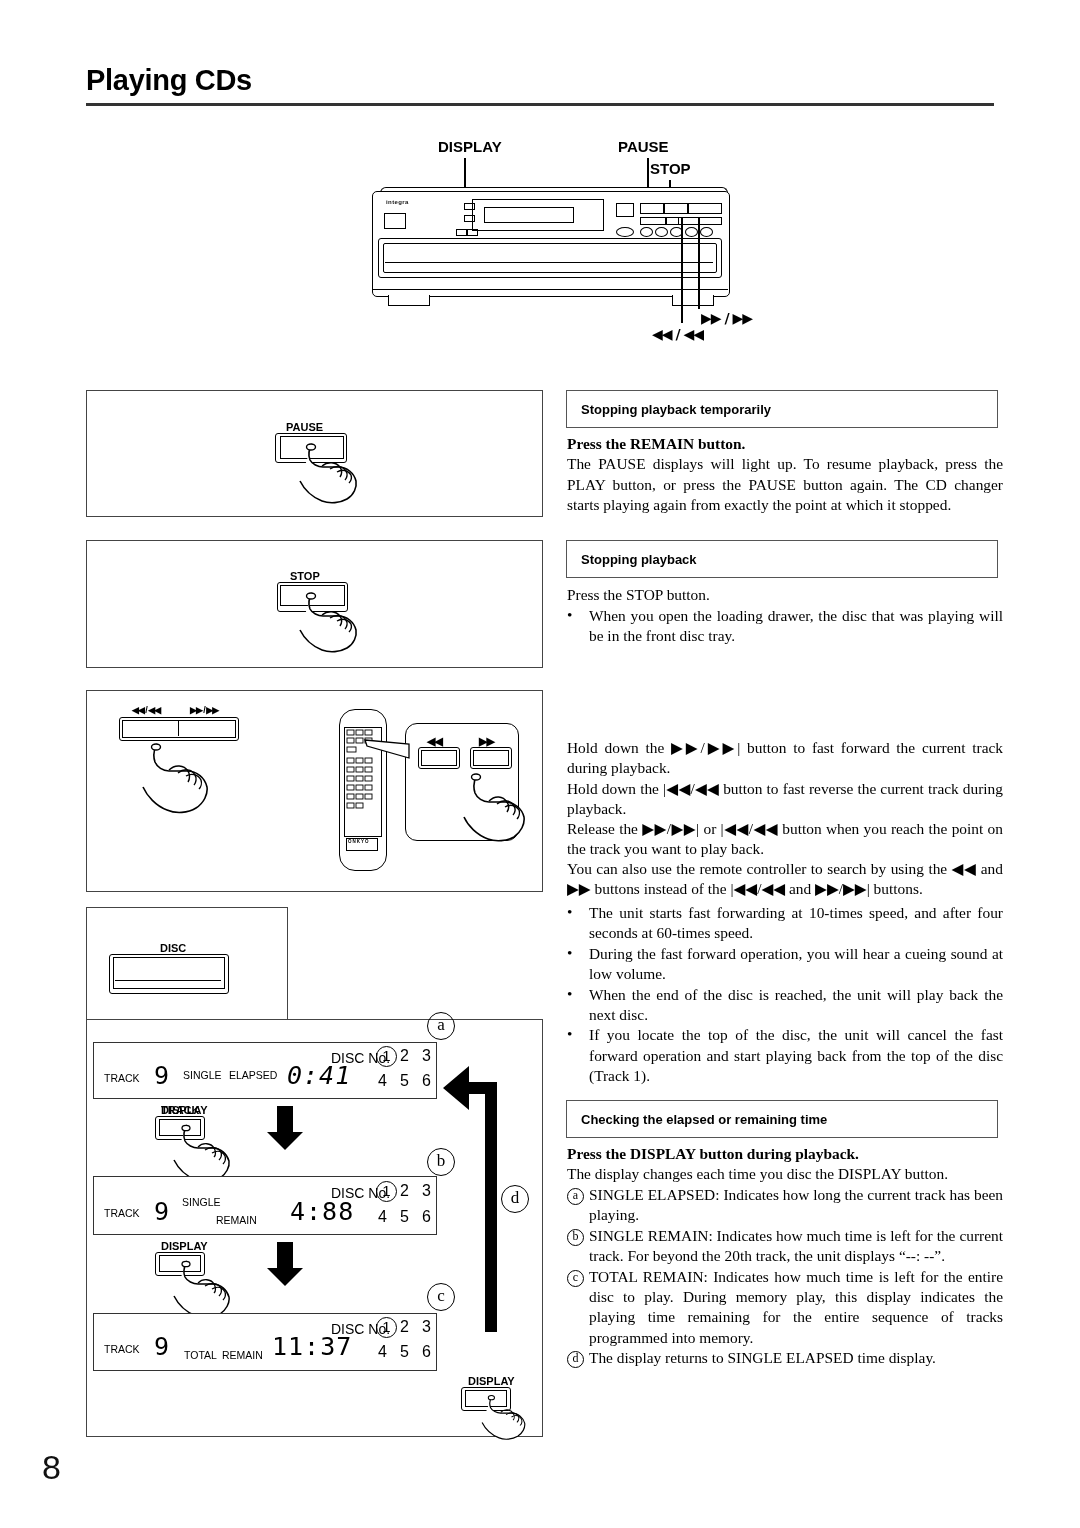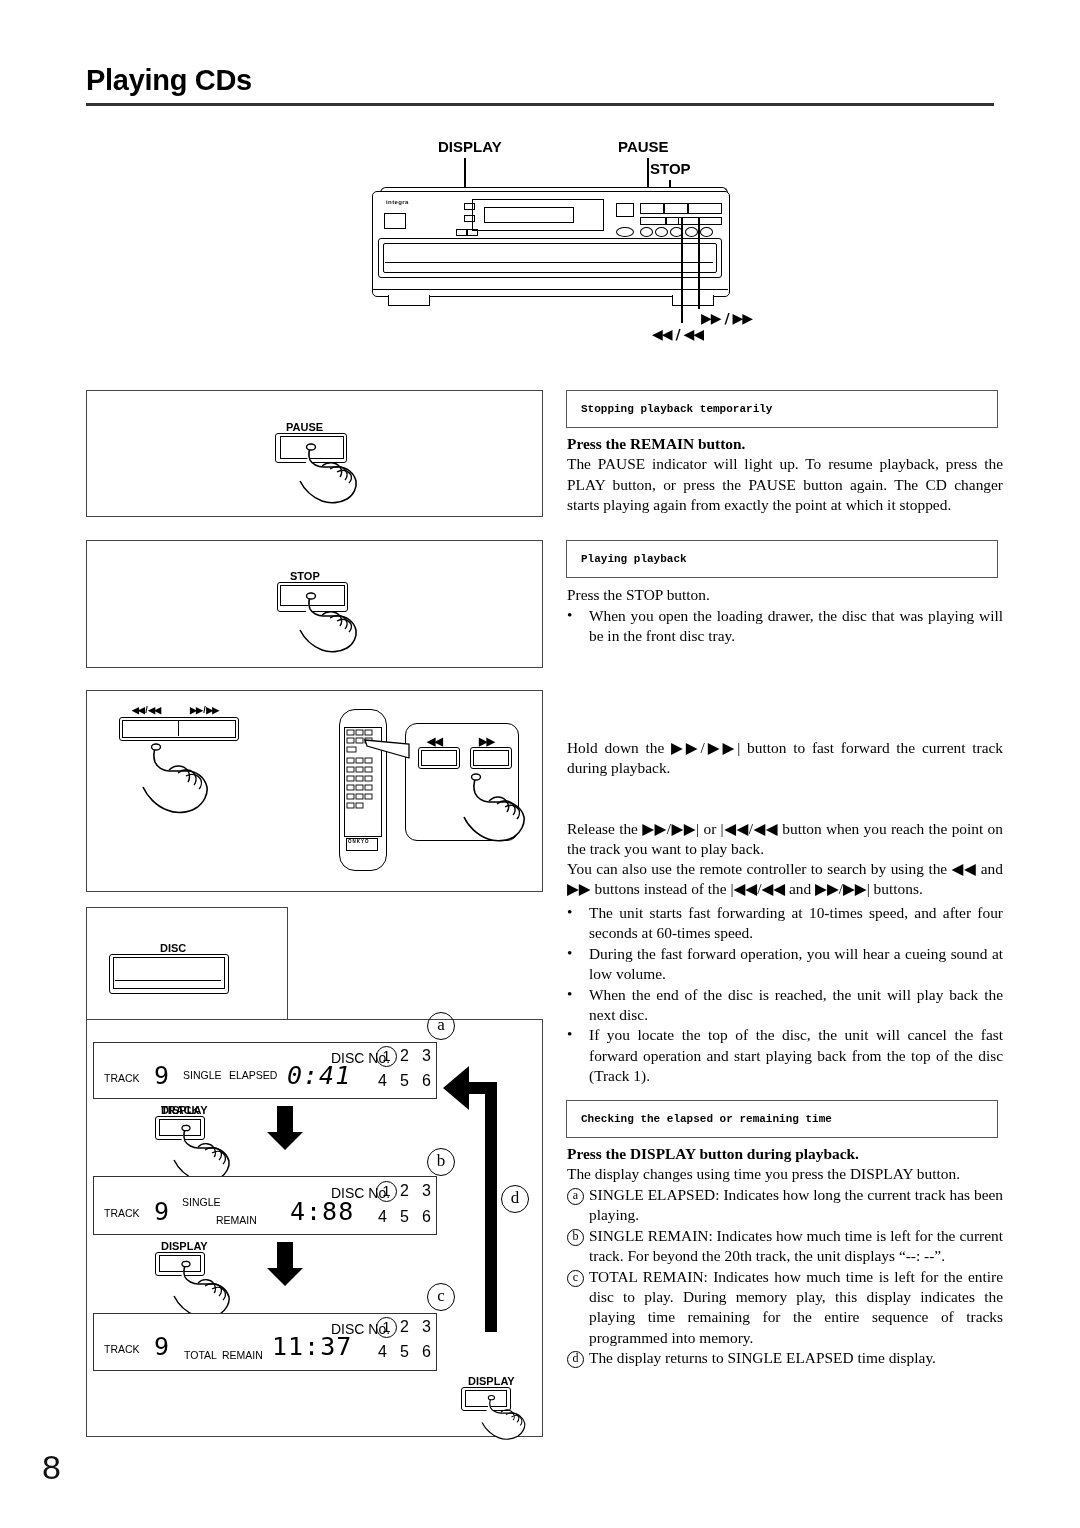--- a/index.html
+++ b/index.html
@@ -56,21 +56,21 @@
 
   
   .ibox{position:absolute;border:1.5px solid #444;background:#fff;}
 
   
   .hbar{
     position:absolute;border:1.6px solid #555;background:#fff;
     display:flex;align-items:center;
   }
   .hbar span{
-    font-family:Liberation Mono, monospace;font-weight:bold;font-size:11px;
+    font-family:Liberation Sans, sans-serif;font-weight:bold;font-size:13px;
     padding-left:14px;
   }
   .body-txt{
     position:absolute;font-family:"Liberation Serif",serif;font-size:15.4px;
     line-height:20.4px;text-align:justify;
   }
   .body-txt b{font-weight:bold;}
   .blist{position:absolute;}
   .blist .row{position:relative;margin-bottom:0px;}
   .blist .mk{position:absolute;left:0;top:0;width:20px;text-align:left;font-size:15.4px;}
@@ -364,37 +364,38 @@
       <path d="M43 31 C48 28 53 29 56 34 C57 37 56 40 54 42" fill="none" stroke="#000" stroke-width="1.3"></path>
       <ellipse cx="17" cy="6" rx="4" ry="2.7" fill="#fff" stroke="#000" stroke-width="1.3"></ellipse>
     </svg>
   </div>
 
   <div class="hbar" style="left:566px;top:390px;width:430px;height:36px;">
     <span>Stopping playback temporarily</span>
   </div>
   <div class="body-txt" style="left:567px;top:434px;width:436px;">
     <b>Press the REMAIN button.</b><br>
-    <span>The PAUSE indicator will light up. To resume playback, press the PLAY button, or press the PAUSE button again. The CD changer starts playing again from exactly the point at which it stopped.</span>
+    <span>The PAUSE displays will light up. To resume playback, press the PLAY button, or press the PAUSE button again. The CD changer starts playing again from exactly the point at which it stopped.</span>
   </div>
 
   <div class="hbar" style="left:566px;top:540px;width:430px;height:36px;">
-    <span>Playing playback</span>
+    <span>Stopping playback</span>
   </div>
   <div class="body-txt" style="left:567px;top:585px;width:436px;">
     <span>Press the STOP button.</span>
   </div>
   <div class="blist" style="left:567px;top:606px;width:436px;">
     <div class="row">
       <span class="mk">•</span>
       <span class="tx">When you open the loading drawer, the disc that was playing will be in the front disc tray.</span>
     </div>
   </div>
 
   <div class="body-txt" style="left:567px;top:738px;width:436px;">Hold down the ▶▶/▶▶| button to fast forward the current track during playback.</div>
+  <div class="body-txt" style="left:567px;top:779px;width:436px;">Hold down the |◀◀/◀◀ button to fast reverse the current track during playback.</div>
   <div class="body-txt" style="left:567px;top:819px;width:436px;">Release the ▶▶/▶▶| or |◀◀/◀◀ button when you reach the point on the track you want to play back.</div>
   <div class="body-txt" style="left:567px;top:859px;width:436px;">You can also use the remote controller to search by using the ◀◀ and ▶▶ buttons instead of the |◀◀/◀◀ and ▶▶/▶▶| buttons.</div>
 
   <div class="blist" style="left:567px;top:903px;width:436px;">
     <div class="row" style="margin-bottom:0;">
       <span class="mk">•</span>
       <span class="tx">The unit starts fast forwarding at 10-times speed, and after four seconds at 60-times speed.</span>
     </div>
     <div class="row">
       <span class="mk">•</span>
@@ -408,21 +409,21 @@
       <span class="mk">•</span>
       <span class="tx">If you locate the top of the disc, the unit will cancel the fast forward operation and start playing back from the top of the disc (Track 1).</span>
     </div>
   </div>
 
   <div class="hbar" style="left:566px;top:1100px;width:430px;height:36px;">
     <span>Checking the elapsed or remaining time</span>
   </div>
   <div class="body-txt" style="left:567px;top:1144px;width:436px;">
     <b>Press the DISPLAY button during playback.</b><br>
-    <span>The display changes using time you press the DISPLAY button.</span>
+    <span>The display changes each time you disc the DISPLAY button.</span>
   </div>
 
   <div class="blist" style="left:567px;top:1185px;width:436px;">
     <div class="row">
       <span class="mk"><span style="display:inline-block;border:1.2px solid #000;border-radius:50%;width:15px;height:15px;line-height:13px;text-align:center;font-size:12px;">a</span></span>
       <span class="tx">SINGLE ELAPSED: Indicates how long the current track has been playing.</span>
     </div>
     <div class="row">
       <span class="mk"><span style="display:inline-block;border:1.2px solid #000;border-radius:50%;width:15px;height:15px;line-height:13px;text-align:center;font-size:12px;">b</span></span>
       <span class="tx">SINGLE REMAIN: Indicates how much time is left for the current track. For beyond the 20th track, the unit displays “--: --”.</span>

